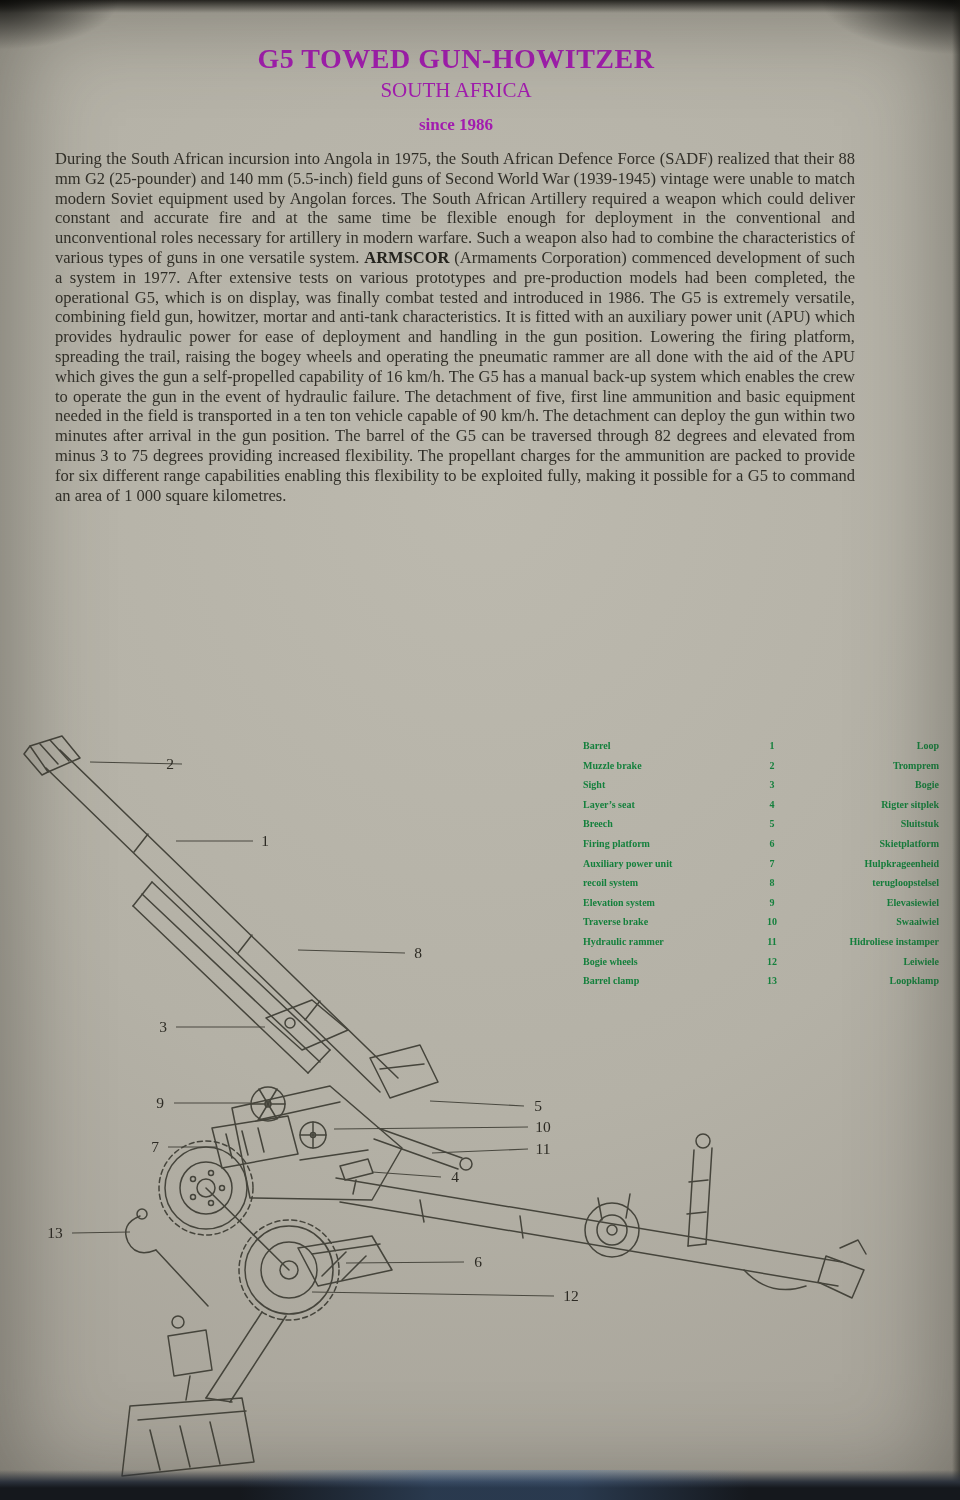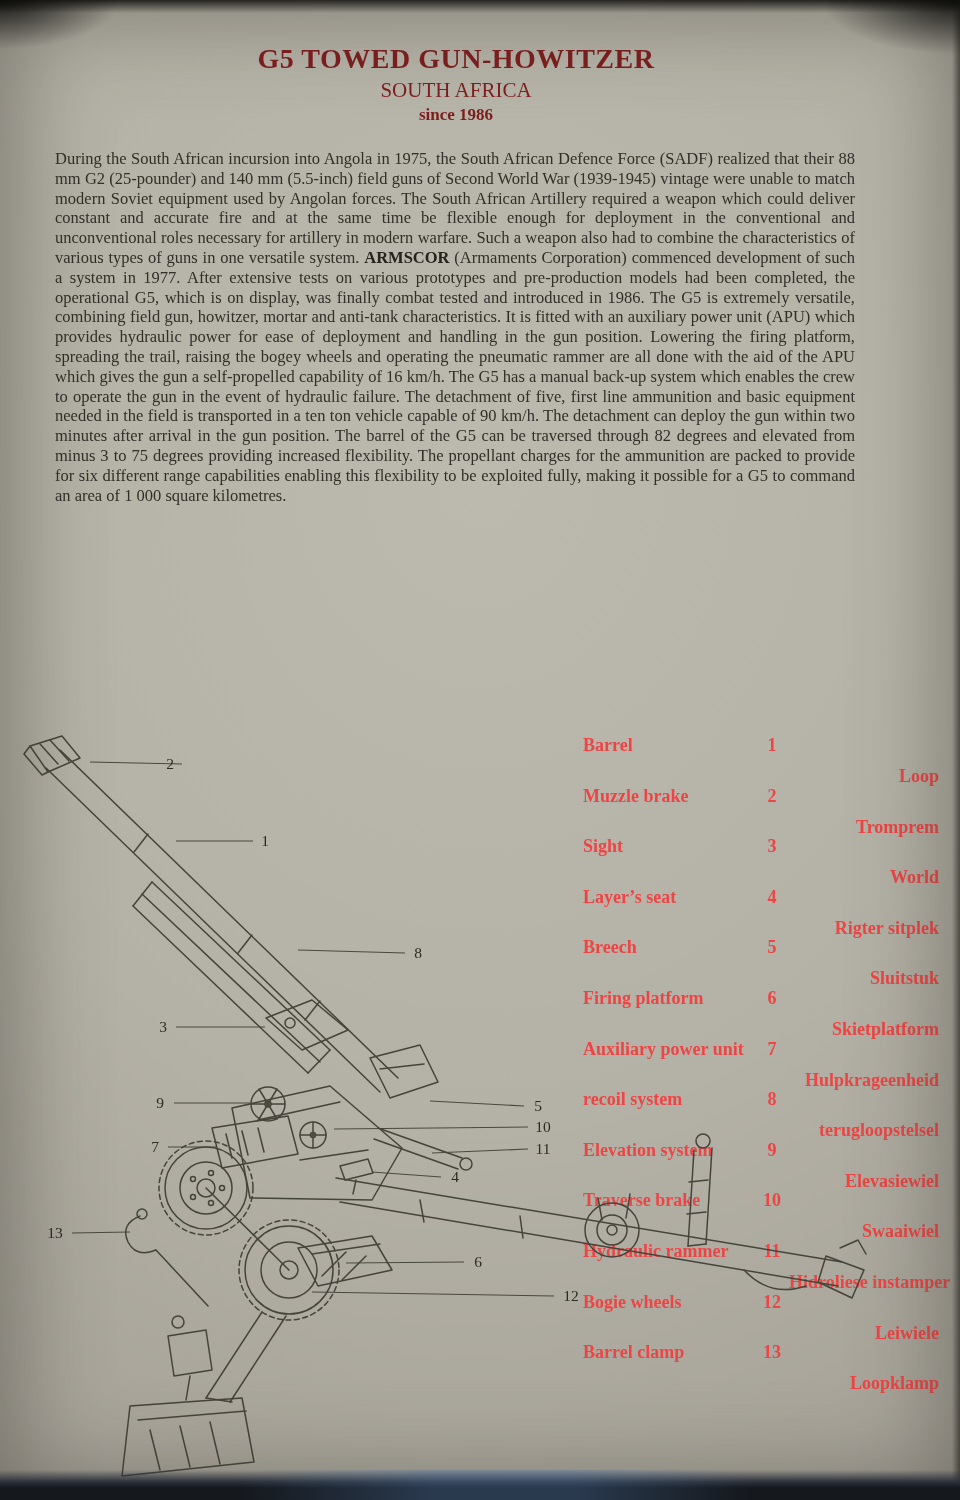--- a/index.html
+++ b/index.html
@@ -18,37 +18,37 @@
     background:radial-gradient(ellipse at 0% 0%, rgba(10,10,8,.9), rgba(10,10,8,0) 70%);}
   .corner-tr{position:absolute;top:0;right:0;width:140px;height:55px;
     background:radial-gradient(ellipse at 100% 0%, rgba(10,10,8,.9), rgba(10,10,8,0) 70%);}
   .edge-bottom{position:absolute;bottom:0;left:0;right:0;height:30px;
     background:
       linear-gradient(90deg, rgba(40,60,90,0) 25%, rgba(80,120,170,.35) 45%, rgba(80,120,170,.35) 60%, rgba(40,60,90,0) 78%),
       linear-gradient(to top, #15181d 0 12px, #2b313b 18px, rgba(43,49,59,0) 100%);}
   .edge-right{position:absolute;top:0;bottom:0;right:0;width:8px;
     background:linear-gradient(to left, rgba(20,20,16,.55), rgba(20,20,16,0));}
 
-  .header{position:absolute;top:44px;left:0;width:912px;text-align:center;color:#7f1d1d;}
+  .header{position:absolute;top:44px;left:0;width:912px;text-align:center;color:#a21caf;}
   .title{font-size:28px;font-weight:bold;letter-spacing:.5px;line-height:1.1;}
   .subtitle{font-size:21px;font-weight:normal;margin-top:3px;}
-  .since{font-size:17px;font-weight:bold;margin-top:2px;}
+  .since{font-size:17px;font-weight:bold;margin-top:12px;}
 
   .body-text{
     position:absolute;left:55px;top:149px;width:800px;
     font-size:16.5px;line-height:19.8px;text-align:justify;color:#312f28;
   }
   .body-text b{color:#24231d;}
 
   .legend{position:absolute;left:583px;top:736px;width:356px;
-    font-size:18px;font-weight:bold;color:#ef4444;}
+    font-size:10px;font-weight:bold;color:#15803d;}
   .legend-row{display:flex;line-height:19.6px;}
   .col-en{flex:0 0 172px;text-align:left;white-space:nowrap;}
   .col-no{flex:0 0 34px;text-align:center;}
-  .col-af{flex:1;text-align:right;white-space:nowrap;margin-top:31px;}
+  .col-af{flex:1;text-align:right;white-space:nowrap;}
 
   .diagram{position:absolute;left:0;top:730px;width:960px;height:770px;}
   .diagram svg{position:absolute;left:0;top:0;}
   .callout{
     position:absolute;transform:translate(-50%,-50%);
     font-size:15.5px;color:#2d2b24;font-family:"Liberation Serif",serif;
   }
 </style>
 </head>
 <body>
@@ -68,21 +68,21 @@
       <span class="col-af">Loop</span>
     </div>
   <div class="legend-row">
       <span class="col-en">Muzzle brake</span>
       <span class="col-no">2</span>
       <span class="col-af">Tromprem</span>
     </div>
   <div class="legend-row">
       <span class="col-en">Sight</span>
       <span class="col-no">3</span>
-      <span class="col-af">World</span>
+      <span class="col-af">Bogie</span>
     </div>
   <div class="legend-row">
       <span class="col-en">Layer’s seat</span>
       <span class="col-no">4</span>
       <span class="col-af">Rigter sitplek</span>
     </div>
   <div class="legend-row">
       <span class="col-en">Breech</span>
       <span class="col-no">5</span>
       <span class="col-af">Sluitstuk</span>

